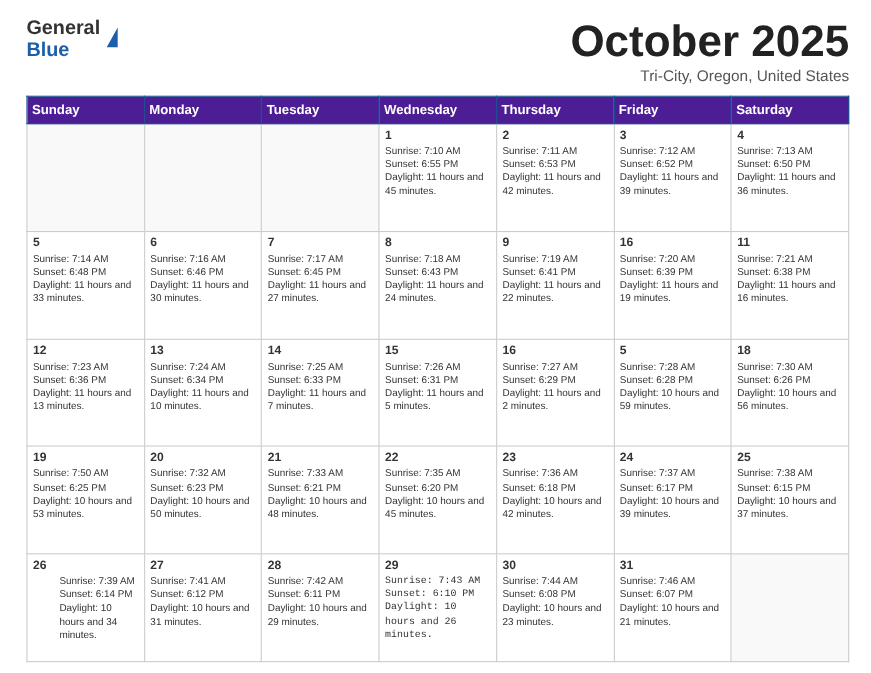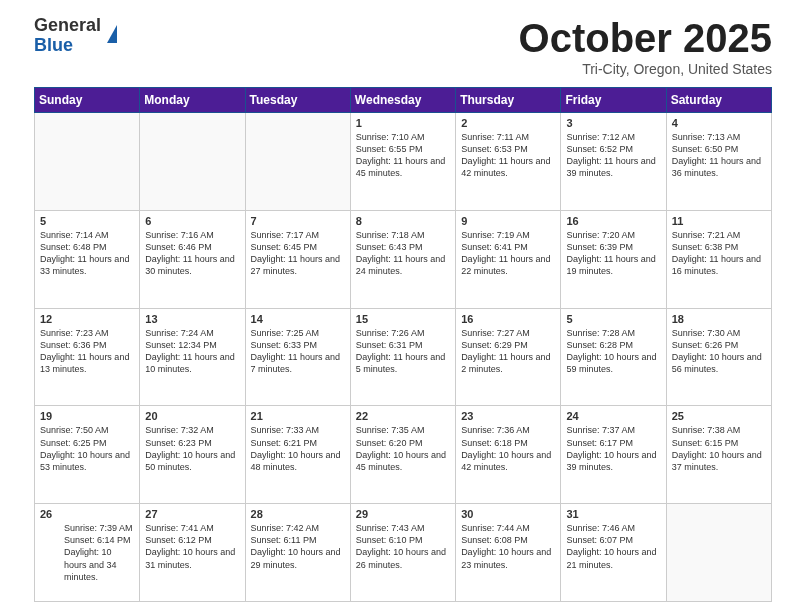--- a/index.html
+++ b/index.html
@@ -6,21 +6,21 @@
     body {
       font-family: Arial, sans-serif;
       background: #fff;
       width: 792px;
       height: 612px;
       overflow: hidden;
     }
     .page {
       width: 792px;
       height: 612px;
-      padding: 16px 20px 10px 34px;
+      padding: 16px 20px 10px 24px;
       display: flex;
       flex-direction: column;
     }
     .header {
       display: flex;
       justify-content: space-between;
       align-items: flex-start;
       margin-bottom: 10px;
     }
     .logo {
@@ -205,21 +205,21 @@
         <tr>
           <td>
             <span class="day-num">12</span>
             <div class="day-info" style="white-space: pre-line;">Sunrise: 7:23 AM
 Sunset: 6:36 PM
 Daylight: 11 hours and 13 minutes.</div>
           </td>
           <td>
             <span class="day-num">13</span>
             <div class="day-info" style="white-space: pre-line;">Sunrise: 7:24 AM
-Sunset: 12:34 PM
+Sunset: 6:34 PM
 Daylight: 11 hours and 10 minutes.</div>
           </td>
           <td>
             <span class="day-num">14</span>
             <div class="day-info" style="white-space: pre-line;">Sunrise: 7:25 AM
 Sunset: 6:33 PM
 Daylight: 11 hours and 7 minutes.</div>
           </td>
           <td>
             <span class="day-num">15</span>
@@ -304,21 +304,21 @@
 Daylight: 10 hours and 31 minutes.</div>
           </td>
           <td>
             <span class="day-num">28</span>
             <div class="day-info" style="white-space: pre-line;">Sunrise: 7:42 AM
 Sunset: 6:11 PM
 Daylight: 10 hours and 29 minutes.</div>
           </td>
           <td>
             <span class="day-num">29</span>
-            <div class="day-info" style="white-space: pre-line;">Sunrise: 7:43 AM
+            <div class="day-info" style="white-space: pre-line; font-family: Liberation Mono, monospace;">Sunrise: 7:43 AM
 Sunset: 6:10 PM
 Daylight: 10 hours and 26 minutes.</div>
           </td>
           <td>
             <span class="day-num">30</span>
             <div class="day-info" style="white-space: pre-line;">Sunrise: 7:44 AM
 Sunset: 6:08 PM
 Daylight: 10 hours and 23 minutes.</div>
           </td>
           <td>

